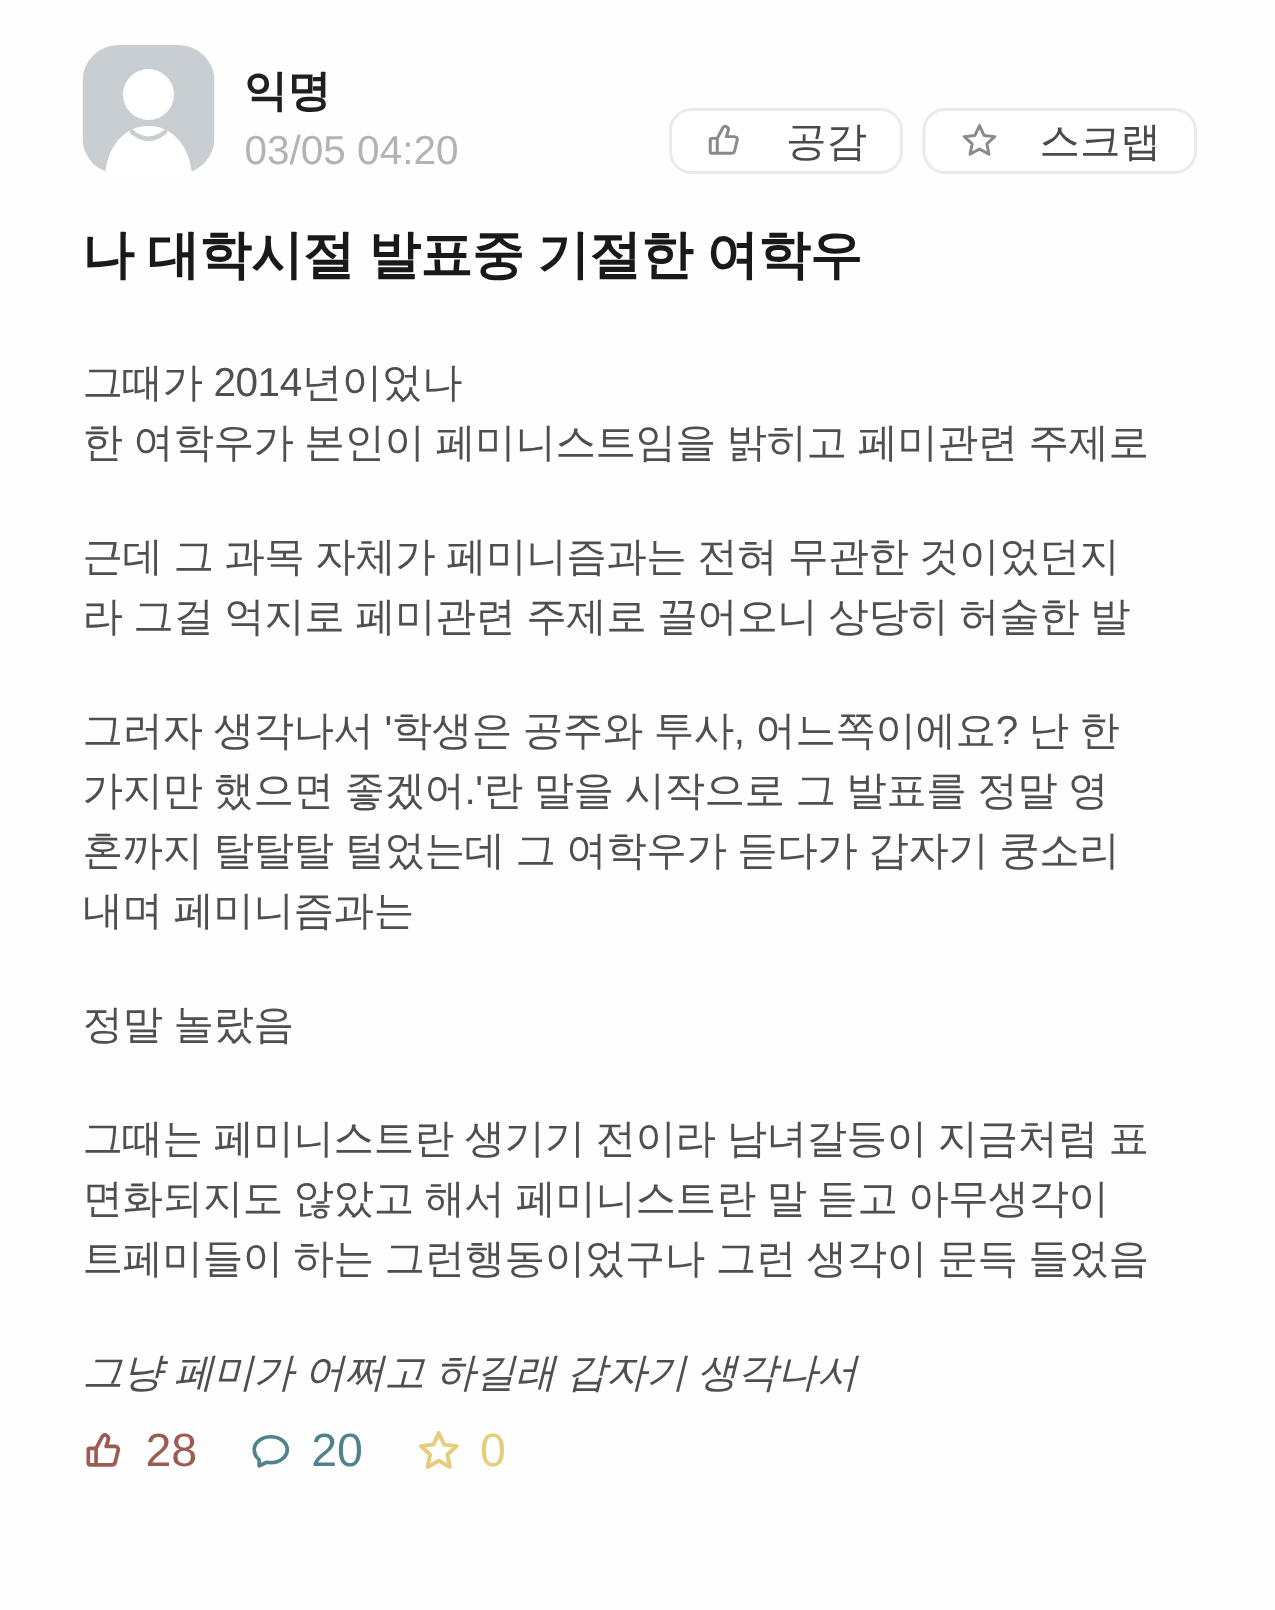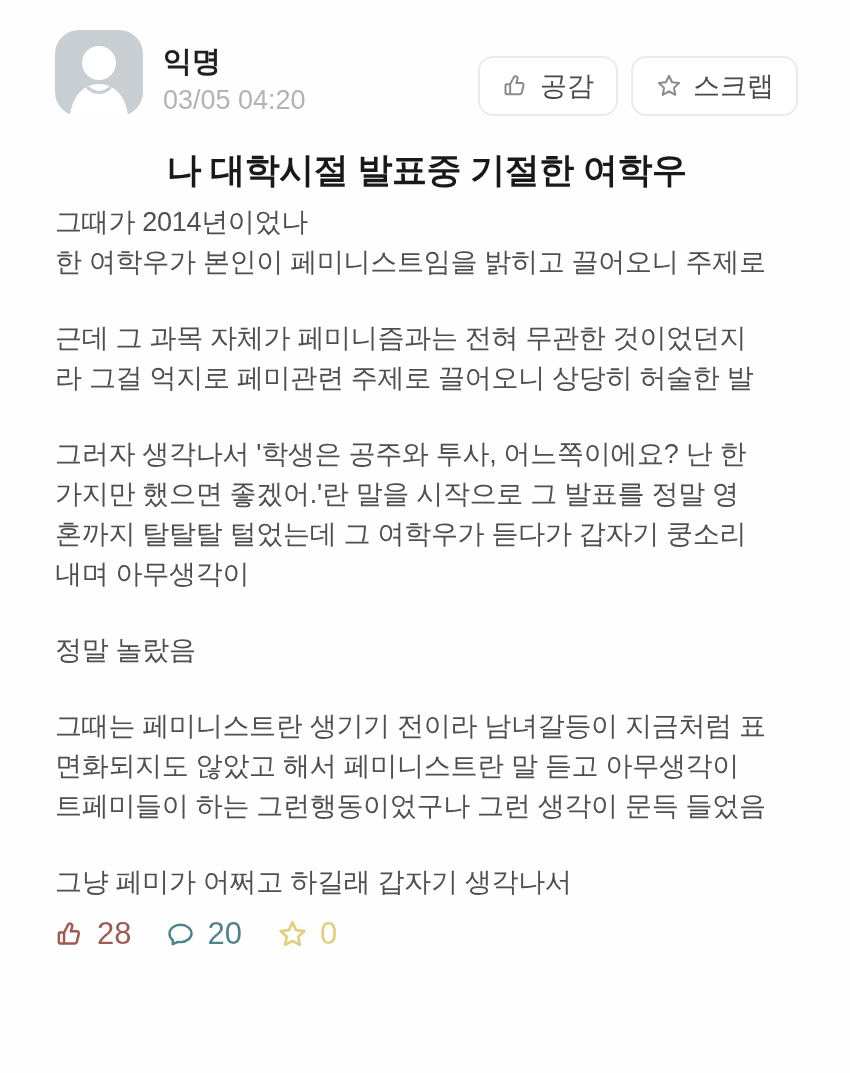--- a/index.html
+++ b/index.html
@@ -45,53 +45,52 @@
     color: #b3b3b3;
   }
   .header-buttons {
     display: flex;
     gap: 13px;
     padding-top: 5px;
   }
   .pill-button {
     display: flex;
     align-items: center;
-    gap: 10px;
-    height: 60px;
+    gap: 26px;
+    height: 44px;
     padding: 0 22px;
     background: #ffffff;
     border: 2px solid #ebebeb;
     border-radius: 15px;
     font-size: 27px;
     color: #4a4a4a;
     cursor: pointer;
     font-family: inherit;
   }
   .pill-button svg { display: block; }
 
   
   .post-title {
     margin-top: 33px;
     font-size: 35px;
     font-weight: 700;
     color: #191919;
     letter-spacing: -0.5px;
     line-height: 1.2;
-    text-align: center;
   }
 
   
   .post-body {
-    margin-top: 11px;
+    margin-top: 44px;
     font-size: 27px;
     color: #4f4f4f;
     letter-spacing: -0.3px;
   }
   .paragraph { margin-bottom: 36px; }
-  .paragraph:last-child { margin-bottom: 0; }
+  .paragraph:last-child { margin-bottom: 0; font-style: italic; }
   .line { line-height: 40px; white-space: pre; }
 
   
   .footer-stats {
     margin-top: 14px;
     display: flex;
     align-items: center;
     gap: 34px;
   }
   .stat {
@@ -148,31 +147,31 @@
         <span>스크랩</span>
       </button>
     </div>
   </div>
 
   <h1 class="post-title">나 대학시절 발표중 기절한 여학우</h1>
 
   <div class="post-body">
       <div class="paragraph">
         <div class="line">그때가 2014년이었나</div>
-        <div class="line">한 여학우가 본인이 페미니스트임을 밝히고 끌어오니 주제로</div>
+        <div class="line">한 여학우가 본인이 페미니스트임을 밝히고 페미관련 주제로</div>
       </div>
       <div class="paragraph">
         <div class="line">근데 그 과목 자체가 페미니즘과는 전혀 무관한 것이었던지</div>
         <div class="line">라 그걸 억지로 페미관련 주제로 끌어오니 상당히 허술한 발</div>
       </div>
       <div class="paragraph">
         <div class="line">그러자 생각나서 '학생은 공주와 투사, 어느쪽이에요? 난 한</div>
         <div class="line">가지만 했으면 좋겠어.'란 말을 시작으로 그 발표를 정말 영</div>
         <div class="line">혼까지 탈탈탈 털었는데 그 여학우가 듣다가 갑자기 쿵소리</div>
-        <div class="line">내며 아무생각이</div>
+        <div class="line">내며 페미니즘과는</div>
       </div>
       <div class="paragraph">
         <div class="line">정말 놀랐음</div>
       </div>
       <div class="paragraph">
         <div class="line">그때는 페미니스트란 생기기 전이라 남녀갈등이 지금처럼 표</div>
         <div class="line">면화되지도 않았고 해서 페미니스트란 말 듣고 아무생각이</div>
         <div class="line">트페미들이 하는 그런행동이었구나 그런 생각이 문득 들었음</div>
       </div>
       <div class="paragraph">

